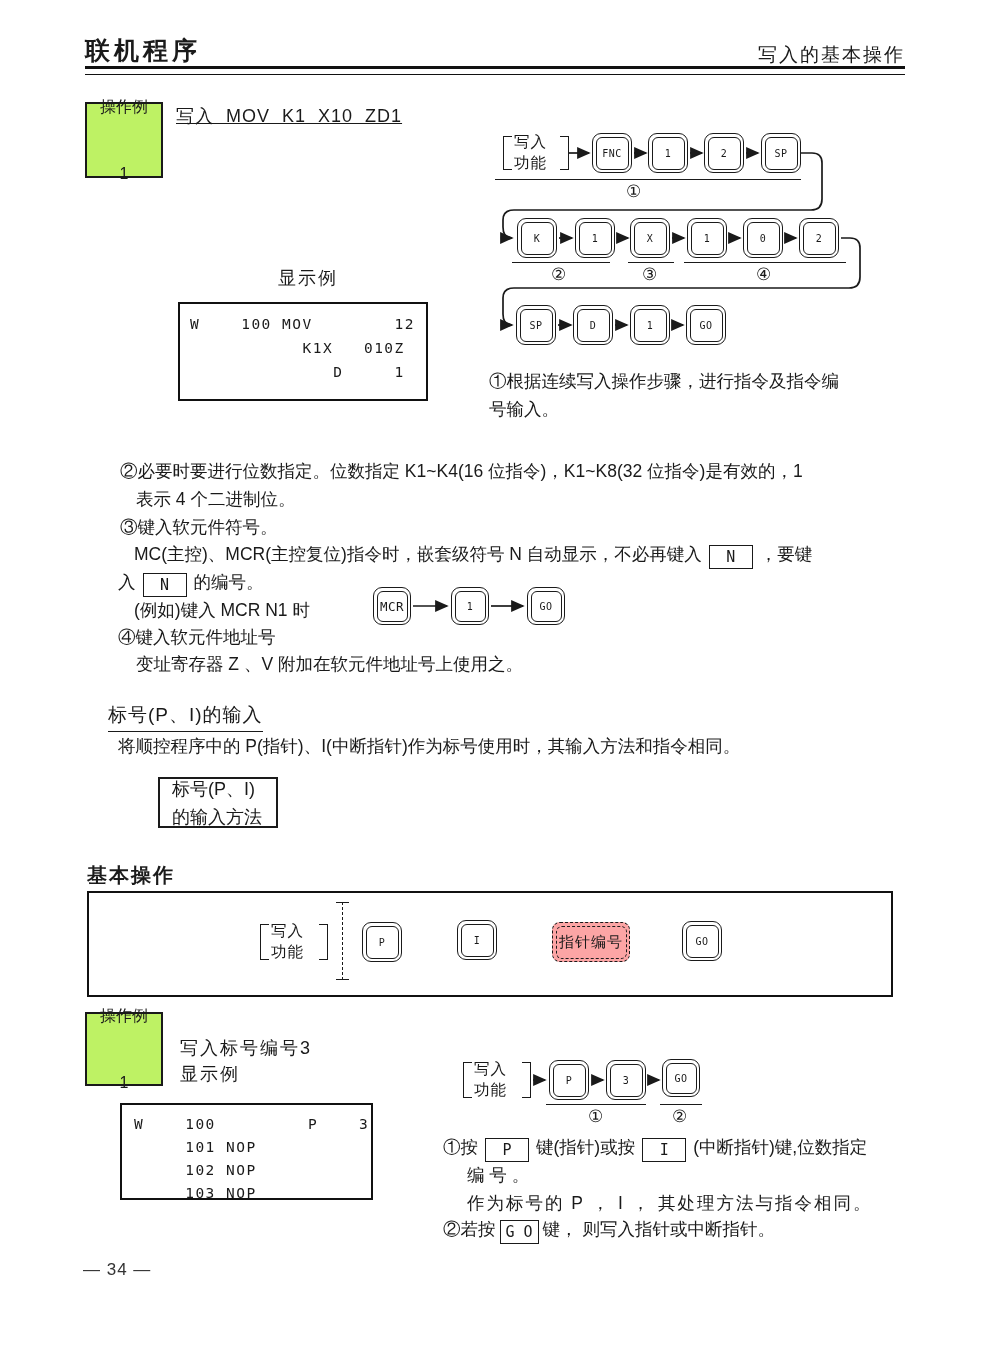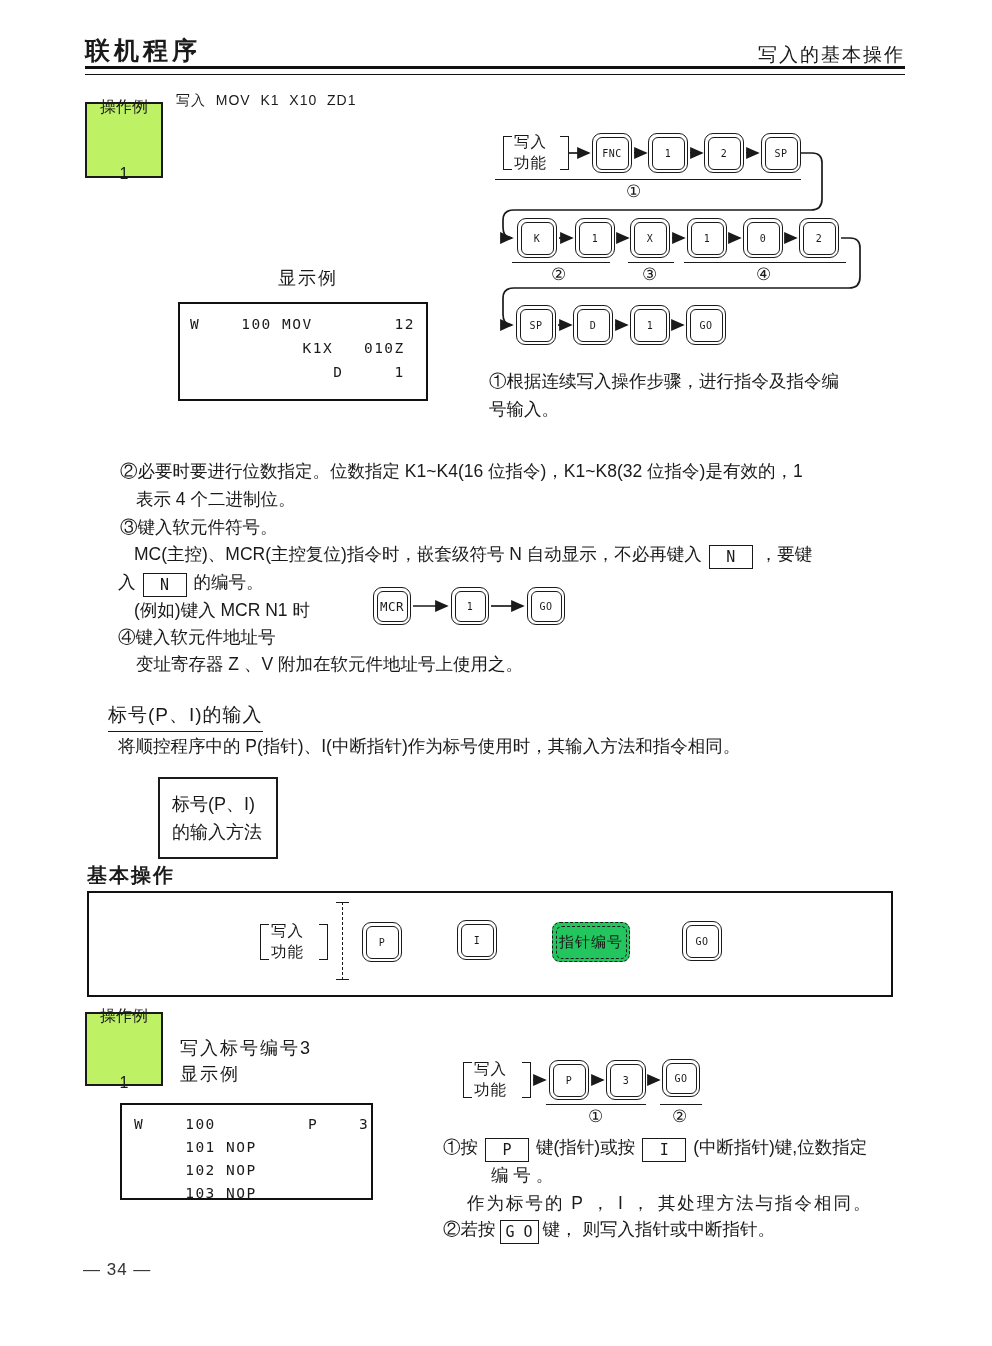--- a/index.html
+++ b/index.html
@@ -22,21 +22,21 @@
     border:1.6px solid #1a1a1a;border-radius:9px;padding:2.5px;background:#fff;
   }
   .key-inner{
     width:100%;height:100%;box-sizing:border-box;border:1.3px solid #1a1a1a;border-radius:6px;
     display:flex;align-items:center;justify-content:center;
     font-family:"DejaVu Sans Mono",monospace;font-size:10px;letter-spacing:0.5px;
   }
   .key.small{width:38px;height:38px;}
   .dashed-key{
     position:absolute;box-sizing:border-box;border:1.6px dashed #1a1a1a;border-radius:8px;
-    padding:2.5px;background:#22c55e;
+    padding:2.5px;background:#fca5a5;
   }
   .dashed-key .key-inner{border:1.3px dashed #1a1a1a;font-family:"Liberation Sans",sans-serif;font-size:15px;letter-spacing:1px;}
   .bracket-label{
     position:absolute;display:flex;align-items:center;justify-content:center;
     font-size:15.5px;letter-spacing:1px;padding:0 11px;box-sizing:border-box;
   }
   .bracket-label::before{
     content:"";position:absolute;left:0;top:0;bottom:0;width:8px;
     border:1.6px solid #1a1a1a;border-right:none;
   }
@@ -122,21 +122,21 @@
 
   <div class="abs hdr-left" style="left:85px;top:34px;">联机程序</div>
   <div class="abs hdr-right" style="right:87px;top:42px;">写入的基本操作</div>
   <div class="rule" style="left:85px;top:66px;width:820px;height:3px;"></div>
   <div class="rule" style="left:85px;top:74px;width:820px;height:1px;"></div>
 
   <div class="badge" style="left:85px;top:102px;width:74px;height:72px;">
     <span>操作例</span>
     <span>1</span>
   </div>
-  <div class="abs" style="left:176px;top:92px;font-size:14px;letter-spacing:1px;">写入  MOV  K1  X10  ZD1</div>
+  <div class="abs" style="left:176px;top:104px;font-size:18px;letter-spacing:1px;text-decoration:underline;">写入  MOV  K1  X10  ZD1</div>
 
   <div class="bracket-label" style="left:503px;top:136px;width:66px;height:34px;">写入功能</div>
   <div class="key" style="left:592px;top:133px;">
       <div class="key-inner">FNC</div>
     </div>
   <div class="key" style="left:648px;top:133px;">
       <div class="key-inner">1</div>
     </div>
   <div class="key" style="left:704px;top:133px;">
       <div class="key-inner">2</div>
@@ -210,21 +210,21 @@
     </div>
   <div class="key small" style="left:527px;top:587px;">
       <div class="key-inner">GO</div>
     </div>
 
   <div class="note" style="left:118px;top:624px;">④键入软元件地址号</div>
   <div class="note" style="left:136px;top:651px;">变址寄存器 Z 、V 附加在软元件地址号上使用之。</div>
 
   <div class="sec-heading" style="left:108px;top:702px;">标号(P、I)的输入</div>
   <div class="note" style="left:118px;top:733px;">将顺控程序中的 P(指针)、I(中断指针)作为标号使用时，其输入方法和指令相同。</div>
-  <div class="info-box" style="left:158px;top:777px;width:120px;height:82px;">
+  <div class="info-box" style="left:158px;top:777px;width:120px;height:51px;">
     <span>标号(P、I)</span>
     <span>的输入方法</span>
   </div>
 
   <div class="sec-heading2" style="left:87px;top:862px;">基本操作</div>
   <div class="panel" style="left:87px;top:891px;width:806px;height:106px;"></div>
   <div class="bracket-label" style="left:260px;top:924px;width:68px;height:36px;">写入功能</div>
   <div class="dashdot" style="left:342px;top:902px;height:78px;"></div>
   <div class="key" style="left:362px;top:922px;">
       <div class="key-inner">P</div>
@@ -261,19 +261,19 @@
     </div>
   <div class="key small" style="left:662px;top:1059px;">
       <div class="key-inner">GO</div>
     </div>
   <div class="uline" style="left:546px;top:1104px;width:100px;"></div>
   <div class="uline" style="left:660px;top:1104px;width:42px;"></div>
   <div class="marker" style="left:588px;top:1108px;">①</div>
   <div class="marker" style="left:672px;top:1108px;">②</div>
 
   <div class="note" style="left:443px;top:1134px;"><span>①按</span><span class="inline-key">P</span><span>键(指针)或按</span><span class="inline-key">I</span><span>(中断指针)键,位数指定</span></div>
-  <div class="note" style="left:467px;top:1162px;margin-left:24px;">编 号 。</div>
+  <div class="note" style="left:467px;top:1162px;">编 号 。</div>
   <div class="note" style="left:467px;top:1190px;letter-spacing:2px;">作为标号的 P ， I ， 其处理方法与指令相同。</div>
   <div class="note" style="left:443px;top:1216px;"><span>②若按</span><span class="inline-key" style="margin:0 4px;padding:1px 5px;">G O</span><span>键， 则写入指针或中断指针。</span></div>
 
   <div class="pagenum" style="left:83px;top:1260px;">— 34 —</div>
 
 </div>
 
 </body></html>

